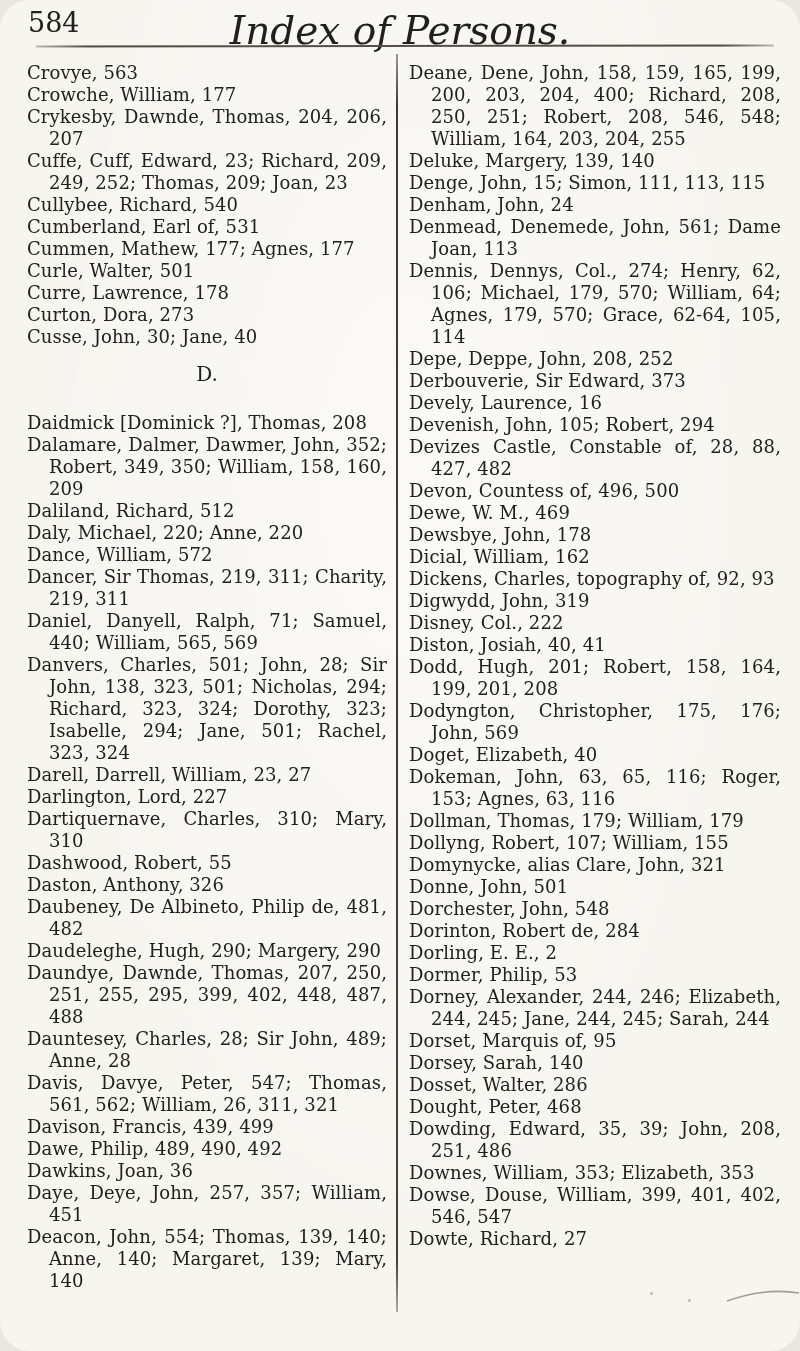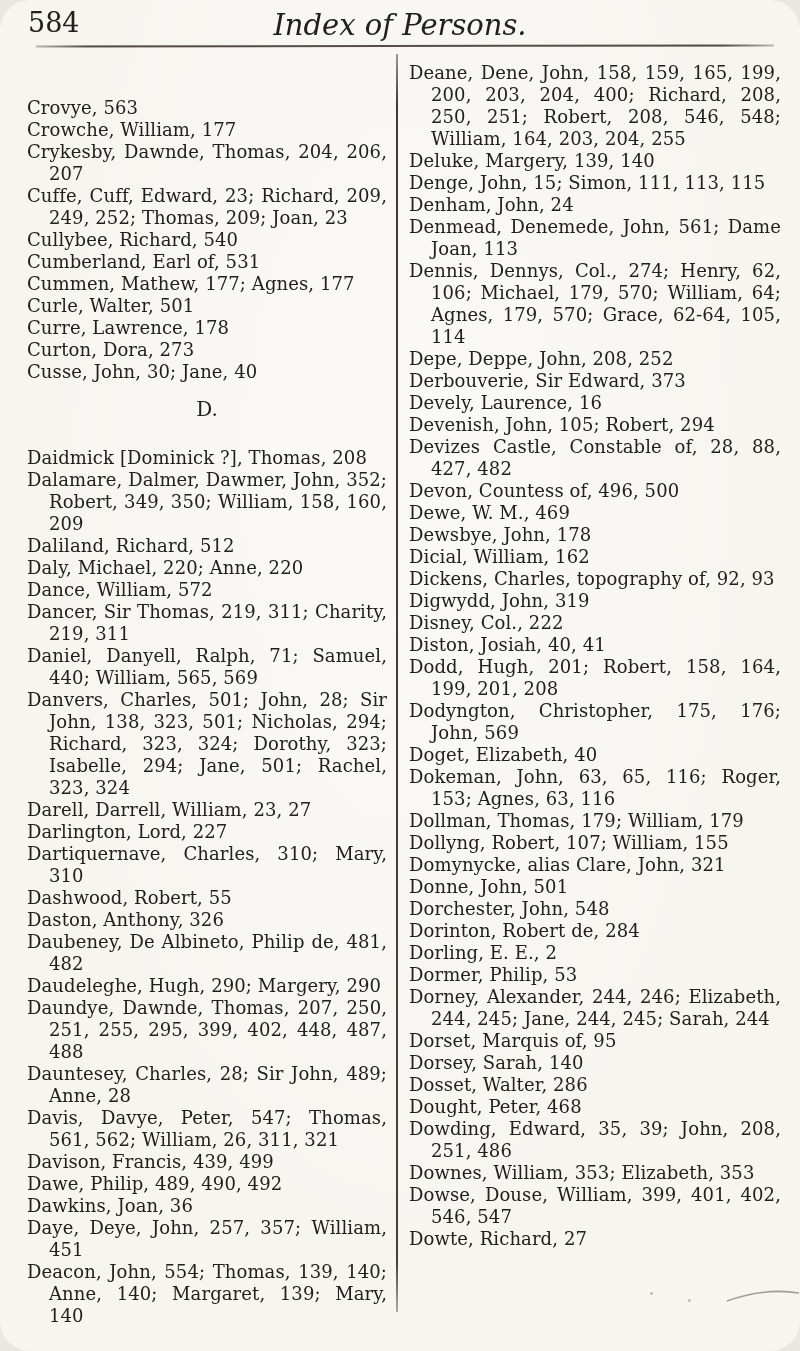--- a/index.html
+++ b/index.html
@@ -5,32 +5,32 @@
   html,body{margin:0;padding:0;background:#e9e7e2;}
   .page{
     position:relative;width:800px;height:1351px;overflow:hidden;
     background:
       radial-gradient(ellipse at 50% 35%, rgba(255,255,255,.45), rgba(255,255,255,0) 65%),
       #f7f5f0;
     color:#22201c;
     font-family:"DejaVu Serif","Liberation Serif",serif;
   }
   .page-number{position:absolute;left:28px;top:8px;font-size:27px;line-height:1.1;}
-  .page-title{position:absolute;left:0;right:0;top:10px;text-align:center;font-style:italic;font-size:29px;line-height:1.1;}
+  .page-title{position:absolute;left:0;right:0;top:10px;text-align:center;font-style:italic;font-size:39px;line-height:1.1;}
   .rule{
     position:absolute;left:36px;top:45px;width:738px;height:2px;
     background:linear-gradient(90deg, rgba(78,74,68,.35), #4e4a44 7%, #55504a 50%, #4e4a44 93%, rgba(78,74,68,.35));
     transform:rotate(-0.08deg);
   }
   .divider{
     position:absolute;left:396px;top:54px;width:2px;height:1258px;
     background:linear-gradient(180deg, rgba(62,59,54,.5), #3e3b36 4%, #45423c 96%, rgba(62,59,54,.4));
   }
   .col{position:absolute;top:62px;}
-  .col-left{left:27px;width:360px;margin-top:35px;}
+  .col-left{left:27px;width:360px;}
   .col-right{left:409px;width:372px;}
   .entry{
     font-size:18px;line-height:22px;text-align:justify;
     padding-left:22px;text-indent:-22px;
     letter-spacing:.1px;
   }
   .entry .it{}
   .section-heading{
     text-align:center;font-size:20px;line-height:22px;
     margin:15px 0 27px 0;

